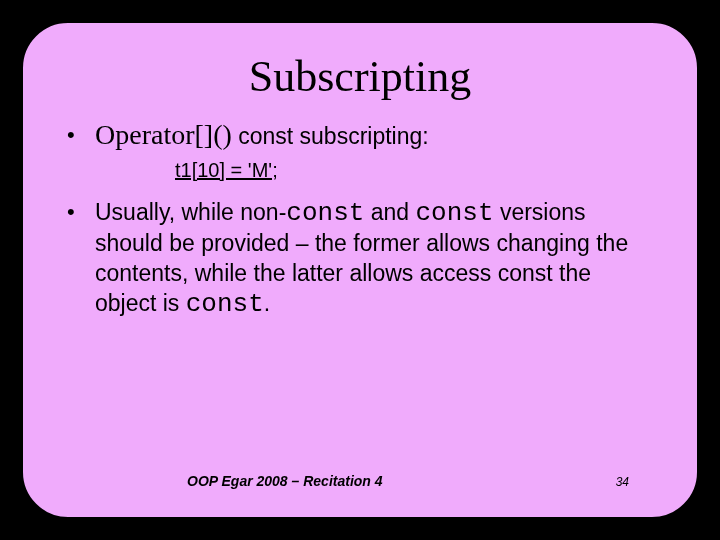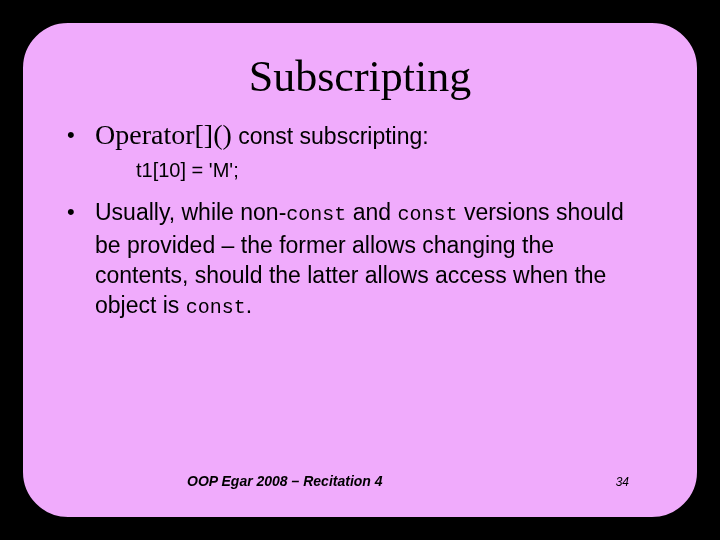--- a/index.html
+++ b/index.html
@@ -47,27 +47,28 @@
     font-size: 23px;
     line-height: 30px;
     flex: 1;
   }
   .code {
     font-family: Liberation Serif, serif;
     font-size: 28px;
   }
   .code-sm {
     font-family: "Courier New", Courier, monospace;
-    font-size: 20px;
+    font-size: 26px;
   }
   .example {
     font-size: 20px;
-    margin-left: 69px;
+    margin-left: 108px;
     margin-bottom: 14px;
     line-height: 26px;
+    text-decoration: underline;
   }
   .footer {
     display: flex;
     justify-content: space-between;
     align-items: flex-end;
     padding: 0 20px 8px 120px;
     font-size: 14px;
     font-weight: bold;
     font-style: italic;
   }
@@ -90,21 +91,21 @@
       <div class="bullet-text">
         <span class="code">Operator[]()</span><span> const subscripting:</span>
       </div>
     </div>
 
     <div class="example">t1[10] = 'M';</div>
 
     <div class="bullet-row">
       <div class="bullet-dot">•</div>
       <div class="bullet-text">
-        <span>Usually, while non-</span><span class="code-sm">const</span><span> and </span><span class="code-sm">const</span><span> versions should be provided – the former allows changing the contents, should the latter allows access when the object is </span><span class="code-sm">const</span><span>.</span>
+        <span>Usually, while non-</span><span class="code-sm">const</span><span> and </span><span class="code-sm">const</span><span> versions should be provided – the former allows changing the contents, while the latter allows access const the object is </span><span class="code-sm">const</span><span>.</span>
       </div>
     </div>
 
   </div>
 
   <div class="footer">
     <span>OOP Egar 2008 – Recitation 4</span>
     <span class="page-num">34</span>
   </div>
 </div>

